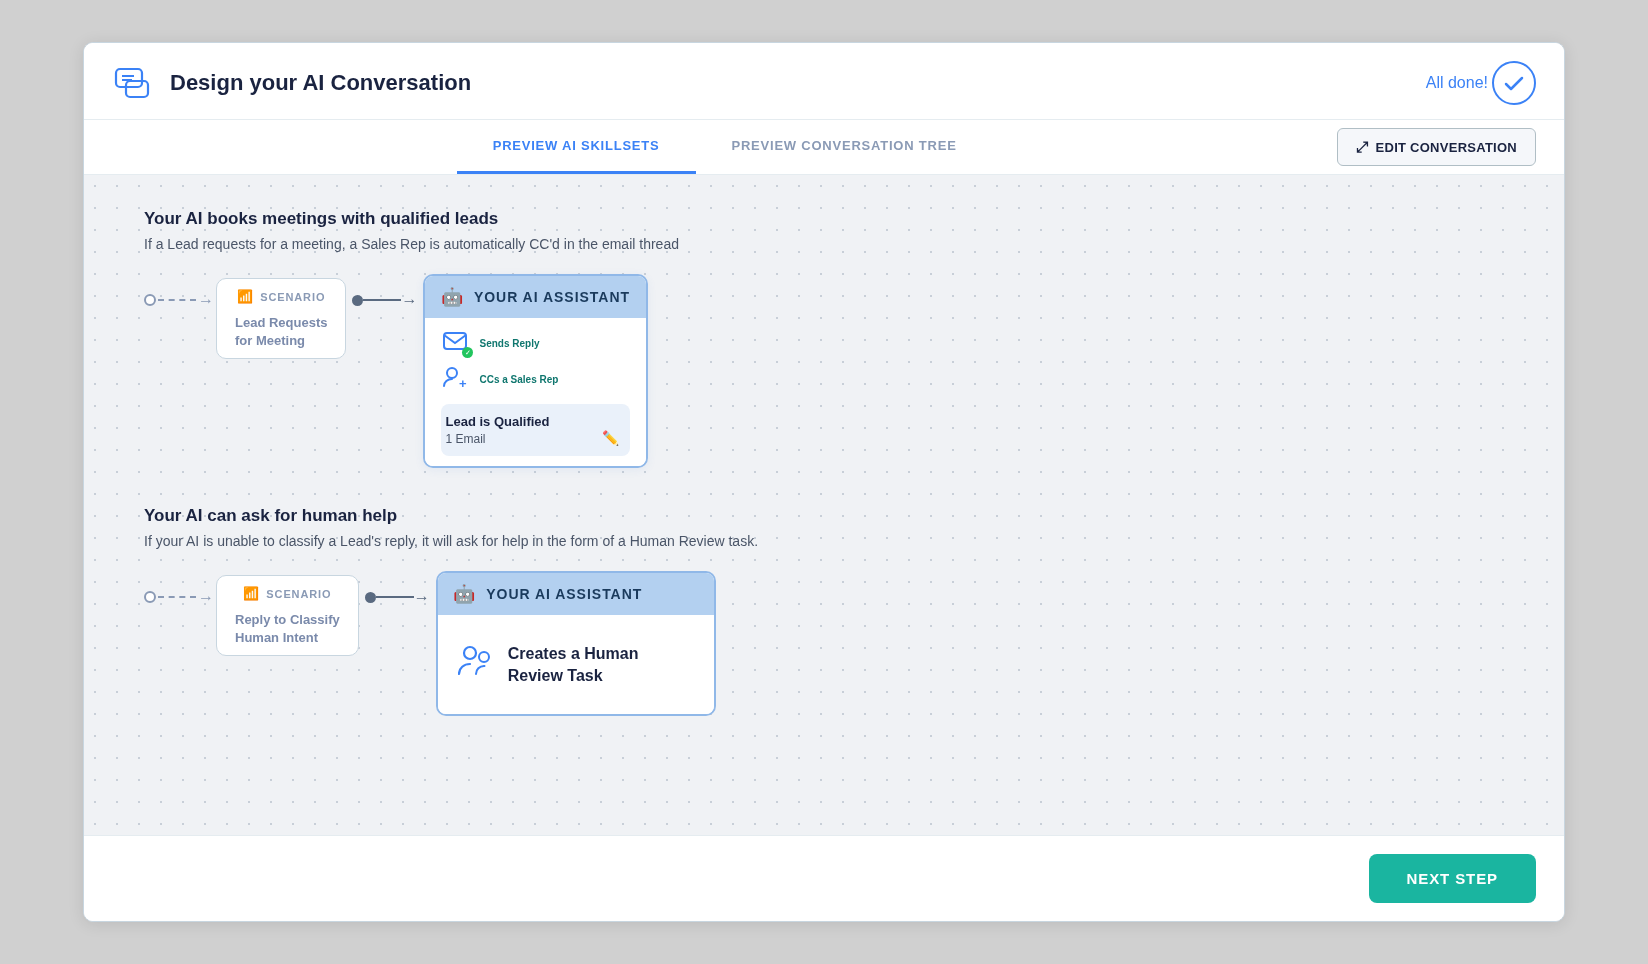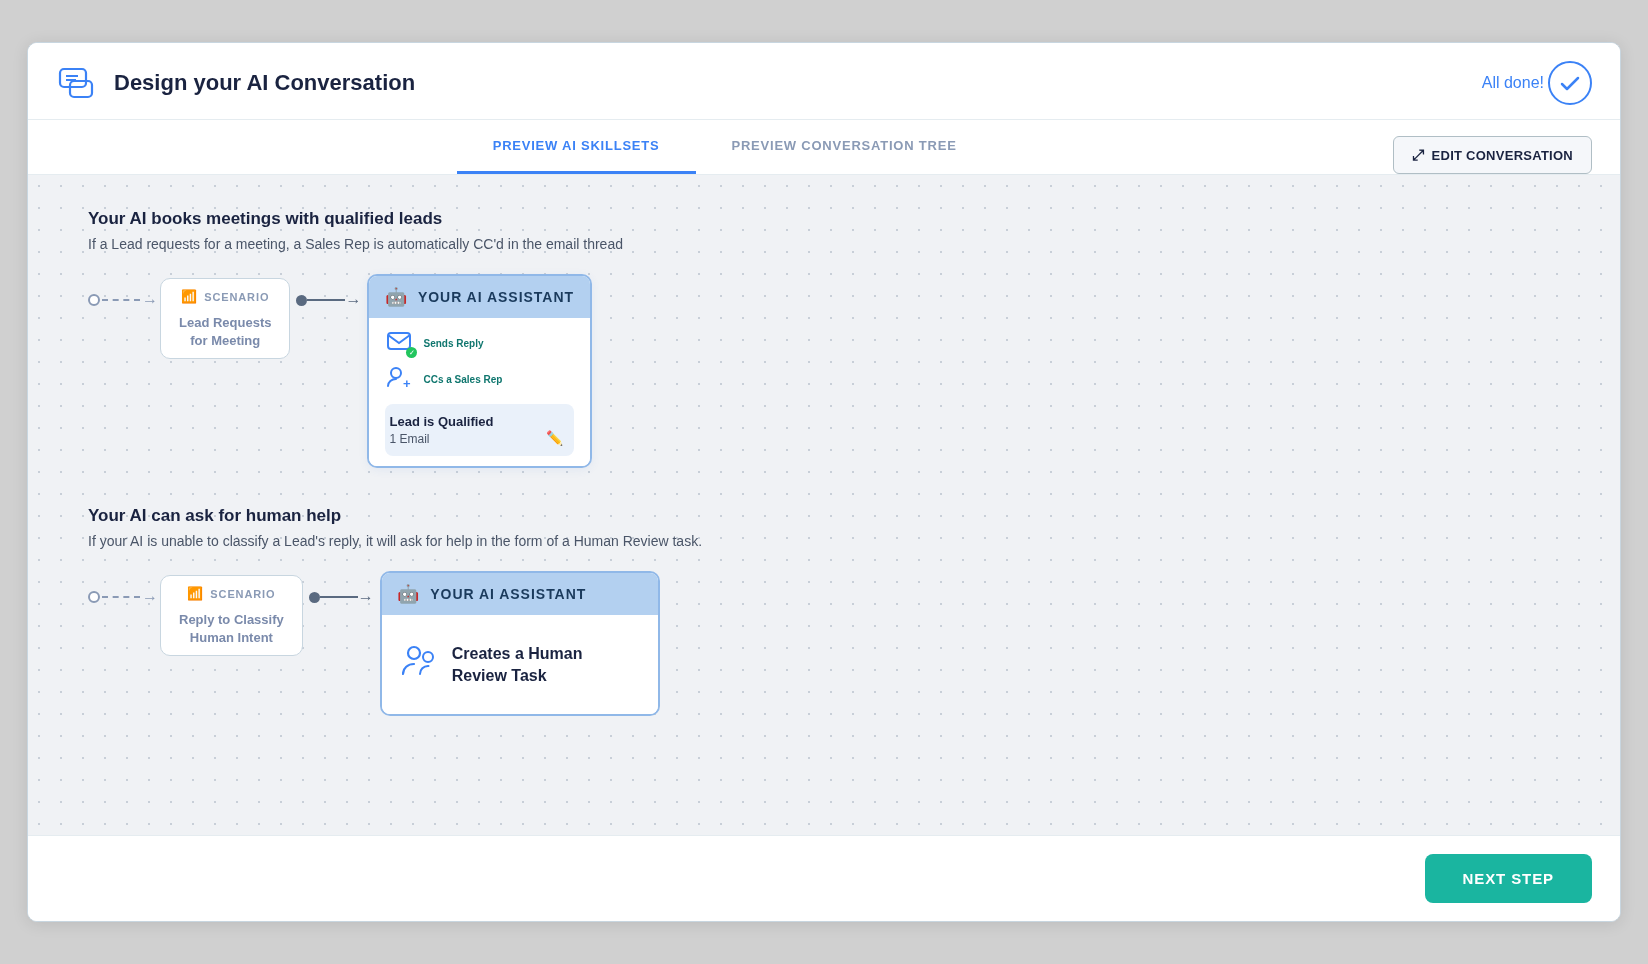--- a/index.html
+++ b/index.html
@@ -5,21 +5,21 @@
     * { box-sizing: border-box; margin: 0; padding: 0; }
     body {
       background: #d0d0d0;
       display: flex;
       align-items: center;
       justify-content: center;
       min-height: 100vh;
       font-family: -apple-system, BlinkMacSystemFont, 'Segoe UI', sans-serif;
     }
     .window {
-      width: 1594px;
+      width: 1482px;
       min-height: 880px;
       background: #fff;
       border-radius: 10px;
       border: 1.5px solid #c8d6e0;
       overflow: hidden;
       display: flex;
       flex-direction: column;
       box-shadow: 0 2px 16px rgba(0,0,0,0.10);
     }
     
@@ -59,21 +59,21 @@
       border: 2.5px solid #3b82f6;
       display: flex;
       align-items: center;
       justify-content: center;
       color: #3b82f6;
       font-size: 22px;
     }
     
     .tabs-row {
       display: flex;
-      align-items: flex-end;
+      align-items: center;
       padding: 0 28px;
       border-bottom: 1.5px solid #e5ecf0;
       background: #fff;
     }
     .tabs {
       display: flex;
       flex: 1;
       justify-content: center;
       gap: 0;
     }
@@ -182,21 +182,20 @@
       letter-spacing: 0.08em;
       margin-bottom: 10px;
     }
     .wifi-icon {
       font-size: 13px;
     }
     .scenario-text {
       font-size: 13px;
       font-weight: 600;
       color: #7a8aab;
-      text-align: center;
       line-height: 1.4;
     }
     .solid-dot {
       width: 11px;
       height: 11px;
       border-radius: 50%;
       background: #5a6a80;
       display: inline-block;
     }
     .solid-line {

